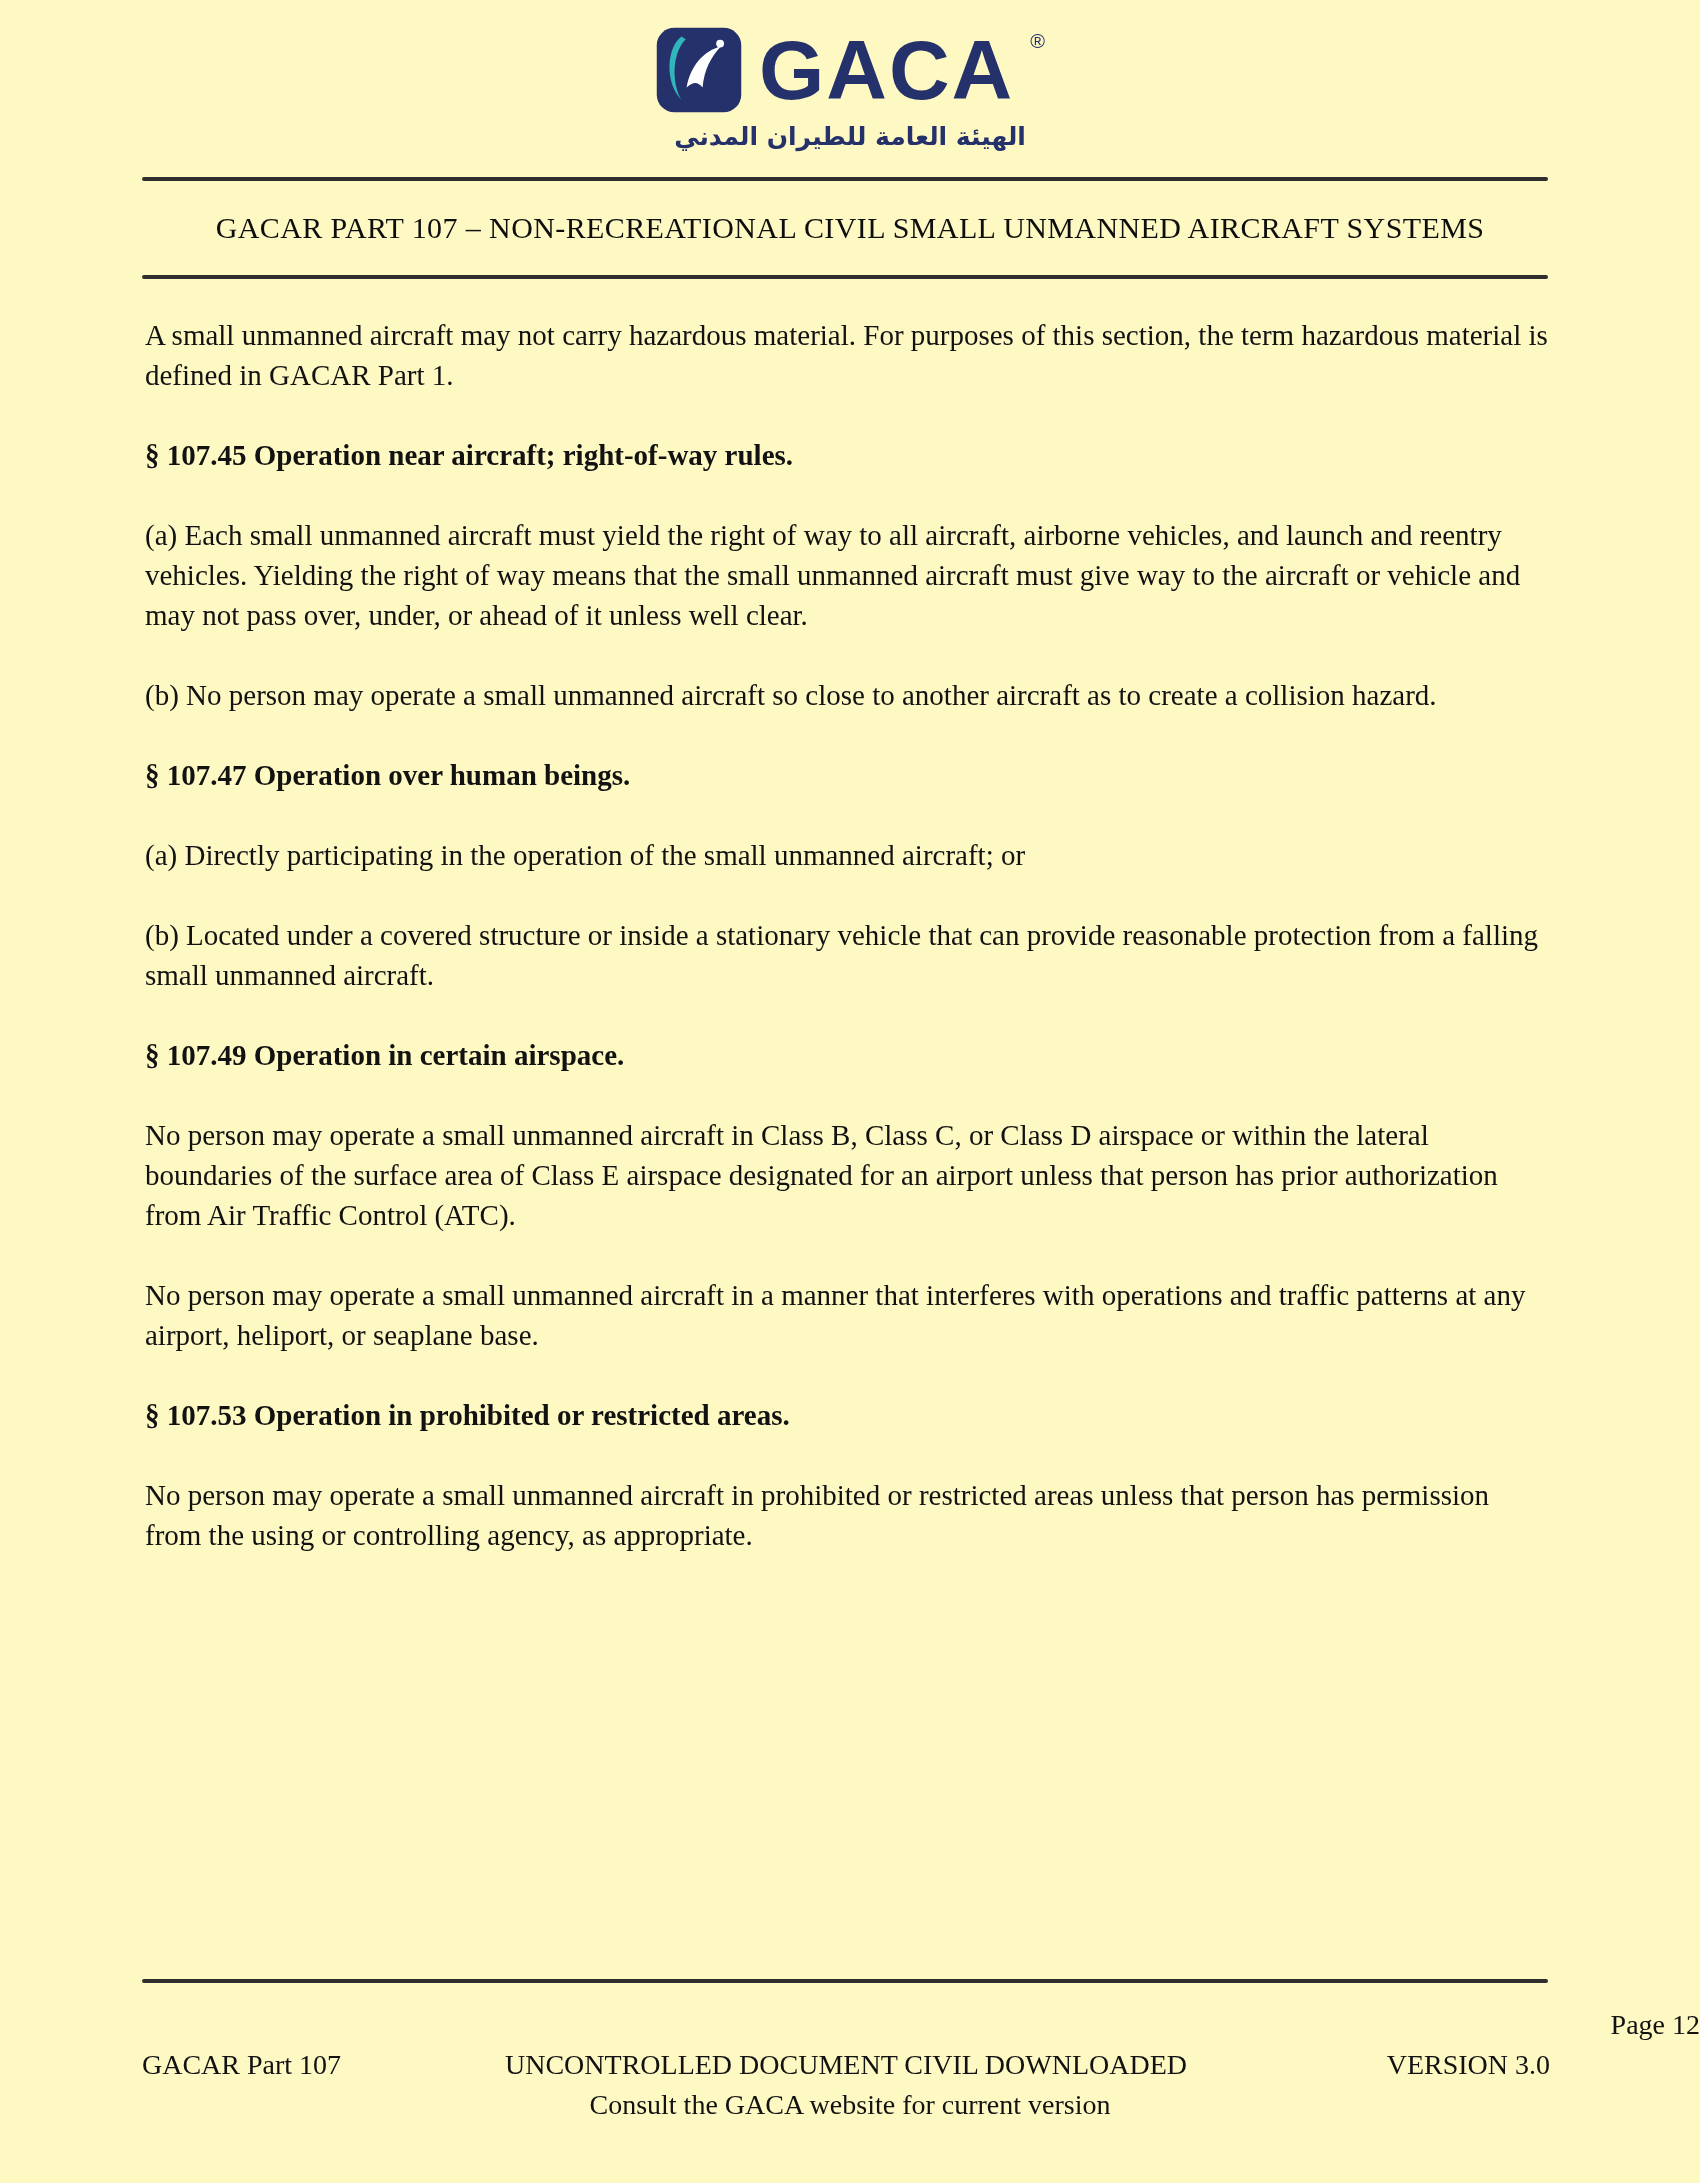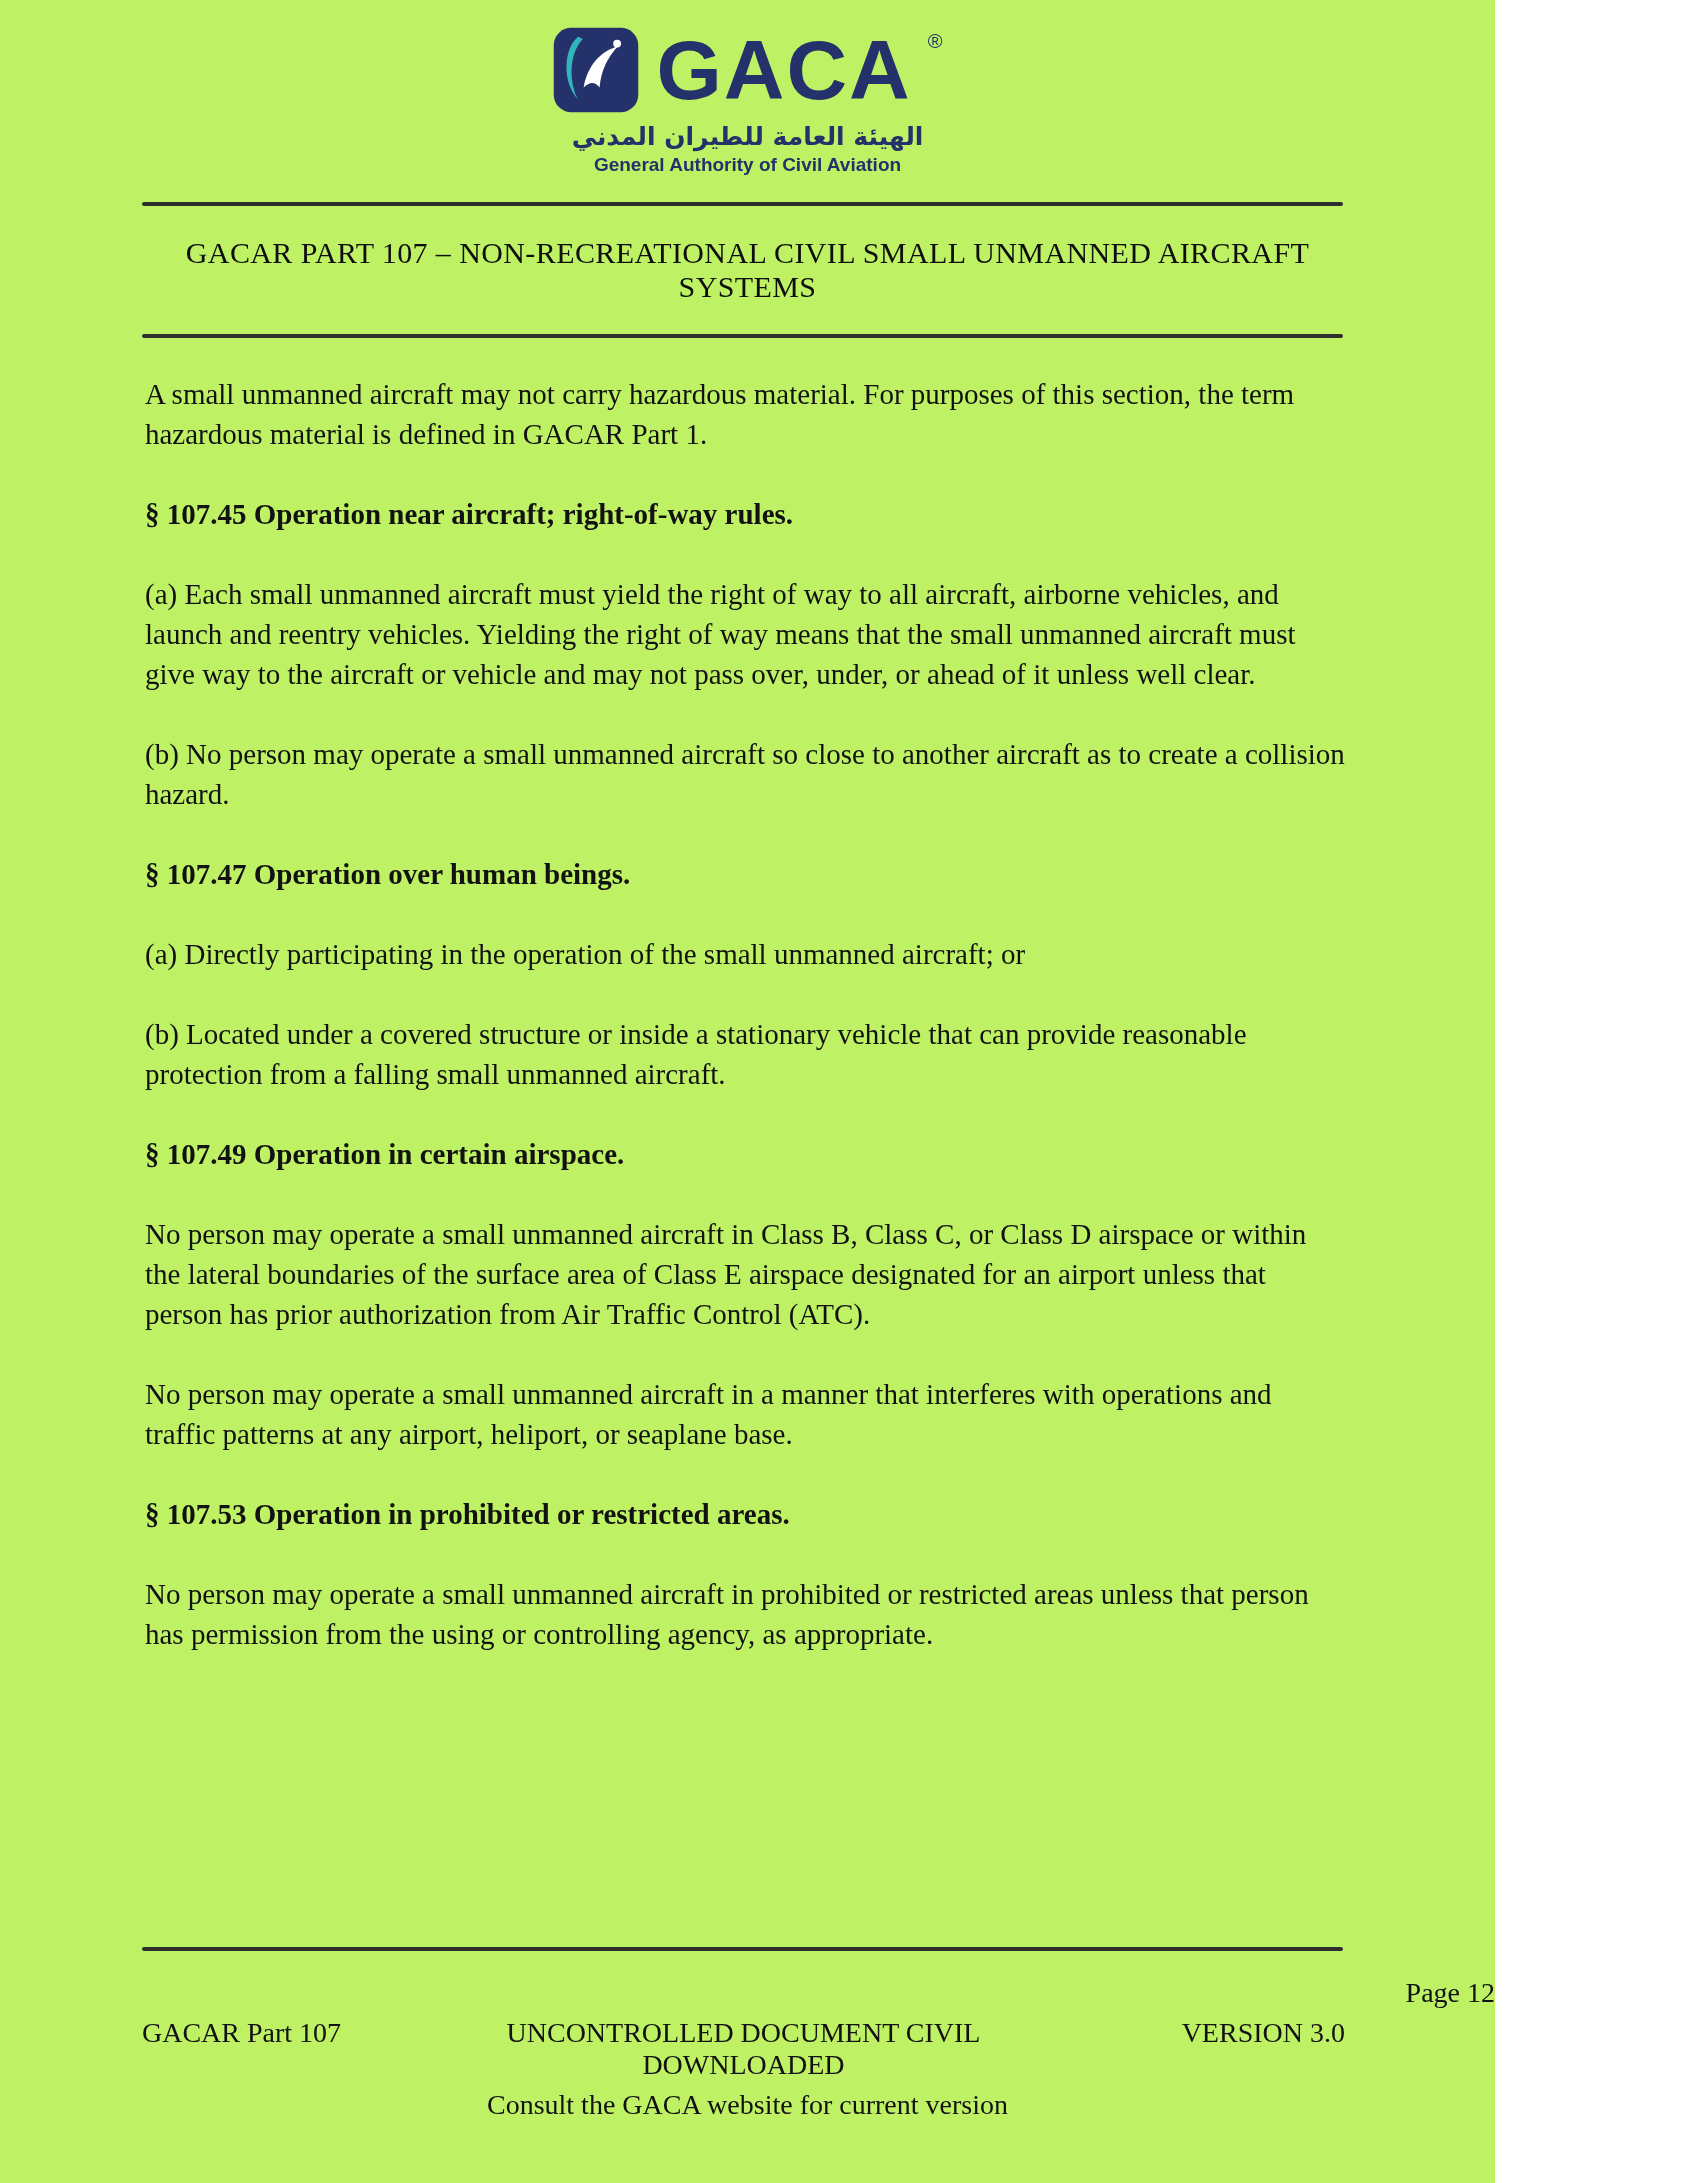--- a/index.html
+++ b/index.html
@@ -1,21 +1,21 @@
 <!DOCTYPE html>
 <html><head>
 <meta charset="utf-8">
 <style>
   * { box-sizing: border-box; }
   html, body { margin: 0; padding: 0; background: #ffffff; }
   .page {
-    width: 1495px;
+    width: 1700px;
     height: 2183px;
     position: relative;
-    background: #bef264;
+    background: #fef9c3;
     font-family: "Liberation Serif", serif;
     color: #101010;
     overflow: hidden;
   }
 
   
   .logo { text-align: center; padding-top: 26px; }
   .logo-row { display: inline-flex; align-items: center; gap: 16px; }
   .logo-icon { width: 88px; height: 88px; display: block; }
   .wordmark {
@@ -107,21 +107,20 @@
       <svg class="logo-icon" viewBox="0 0 100 100" aria-hidden="true">
         <rect x="2" y="2" width="96" height="96" rx="20" fill="#25316b"></rect>
         <path d="M30 12 C 13 25, 11 64, 30 84 C 19 65, 19 31, 35 15 Z" fill="#2fb5ba"></path>
         <path d="M36 70 C 40 45, 56 28, 75 23 C 63 36, 56 50, 54 70 C 49 63, 43 63, 36 70 Z" fill="#ffffff"></path>
         <circle cx="74" cy="20" r="4.5" fill="#ffffff"></circle>
       </svg>
       <span class="wordmark">GACA</span>
       <span class="reg">®</span>
     </div>
     <div class="arabic">الهيئة العامة للطيران المدني</div>
-    <div class="english">General Authority of Civil Aviation</div>
   </div>
 
   <div class="rule rule-top"></div>
   <div class="doc-title">GACAR PART 107 – NON-RECREATIONAL CIVIL SMALL UNMANNED AIRCRAFT SYSTEMS</div>
   <div class="rule"></div>
 
   <div class="content">
     <p class="para">A small unmanned aircraft may not carry hazardous material. For purposes of this section, the term hazardous material is defined in GACAR Part 1.</p>
     <p class="heading">§ 107.45 Operation near aircraft; right-of-way rules.</p>
     <p class="para">(a) Each small unmanned aircraft must yield the right of way to all aircraft, airborne vehicles, and launch and reentry vehicles. Yielding the right of way means that the small unmanned aircraft must give way to the aircraft or vehicle and may not pass over, under, or ahead of it unless well clear.</p>

